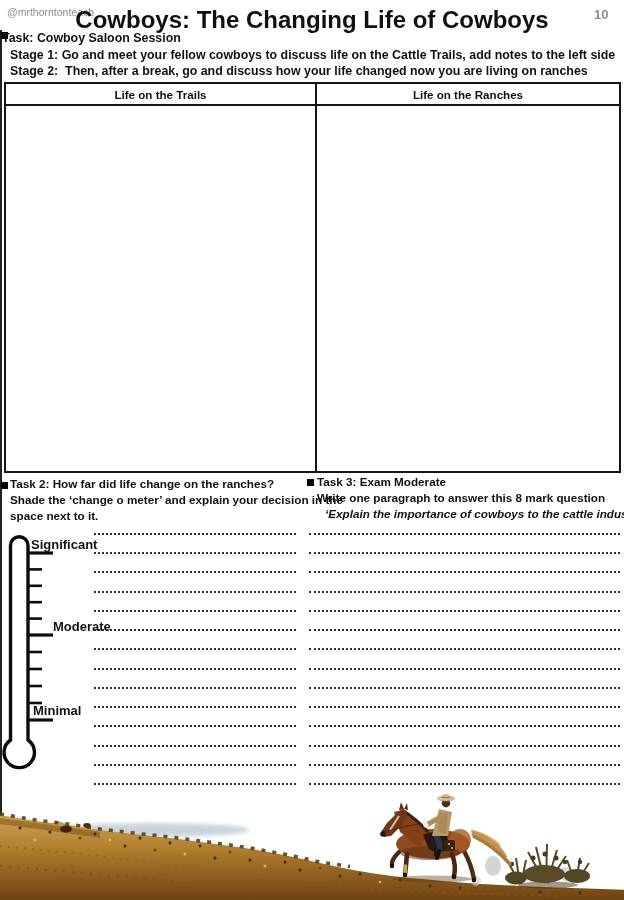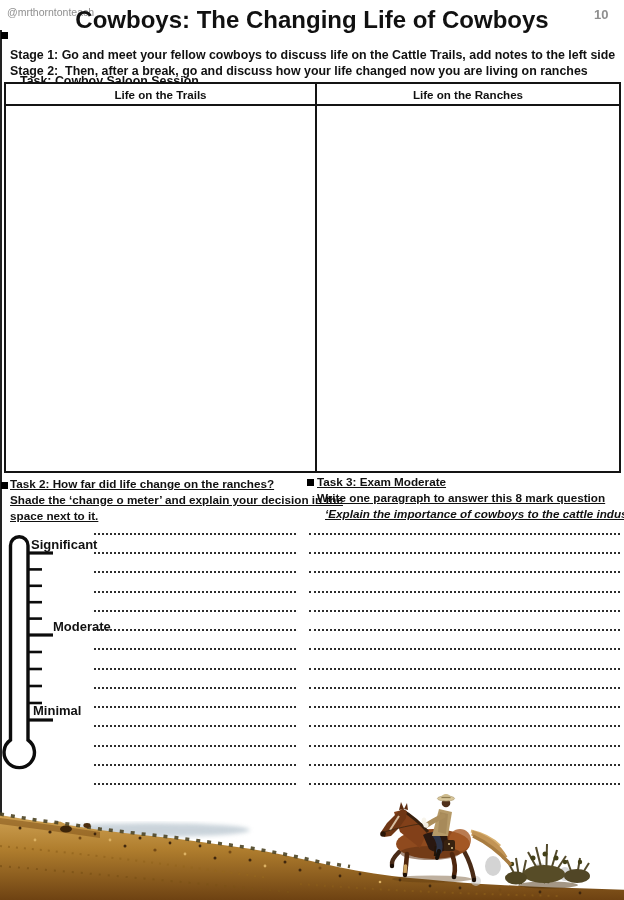--- a/index.html
+++ b/index.html
@@ -15,42 +15,42 @@
   .title{left:0; top:6px; width:624px; text-align:center; font-size:24px; font-weight:bold; margin:0;}
   .b-square{width:7px; height:7px; background:#000;}
   .intro-line{font-size:12.4px; font-weight:bold; white-space:pre; line-height:14px;}
   
   .notes-table{left:4px; top:82px; width:613px; height:387px; border:2px solid #141414; background:#fff;}
   .nt-divider{left:309px; top:0; width:2px; height:100%; background:#141414;}
   .nt-headsep{left:0; top:20px; width:100%; height:2px; background:#141414;}
   .nt-th{top:0; height:20px; line-height:21px; text-align:center; font-size:11.6px; font-weight:bold;}
   .nt-th1{left:0; width:309px;}
   .nt-th2{left:311px; width:302px;}
-  .task-line{font-size:11.7px; font-weight:bold; white-space:pre; line-height:13px;text-decoration:underline;}
+  .task-line{font-size:11.7px; font-weight:bold; white-space:pre; line-height:13px;}
   .italic{font-style:italic;}
   .meter-label{font-size:13px; font-weight:bold; line-height:13px;}
   .dotline{position:absolute; left:0; width:100%; height:0; border-top:2px dotted #2d2d2d;}
   .lines-box{top:533px;}
   .lines-left{left:94px; width:202px; height:256px;}
   .lines-right{left:309px; width:311px; height:256px;}
   svg{display:block;}
 </style>
 </head>
 <body>
 
 <div class="page">
 
   <div class="abs left-rule"></div>
 
   <div class="abs watermark">@mrthorntonteach</div>
   <div class="abs pagenum">10</div>
   <h1 class="abs title">Cowboys: The Changing Life of Cowboys</h1>
 
   <div class="abs b-square" style="left:1px; top:32px;"></div>
-  <div class="abs intro-line" style="left:20px; top:31px;margin-top:43px;">Task: Cowboy Saloon Session</div>
+  <div class="abs intro-line" style="left:2px; top:31px;">Task: Cowboy Saloon Session</div>
   <div class="abs intro-line" style="left:10px; top:48px;">Stage 1: Go and meet your fellow cowboys to discuss life on the Cattle Trails, add notes to the left side</div>
   <div class="abs intro-line" style="left:10px; top:64px;">Stage 2:  Then, after a break, go and discuss how your life changed now you are living on ranches</div>
 
   <div class="abs notes-table">
     <div class="abs nt-th nt-th1">Life on the Trails</div>
     <div class="abs nt-th nt-th2">Life on the Ranches</div>
     <div class="abs nt-headsep"></div>
     <div class="abs nt-divider"></div>
   </div>
 

